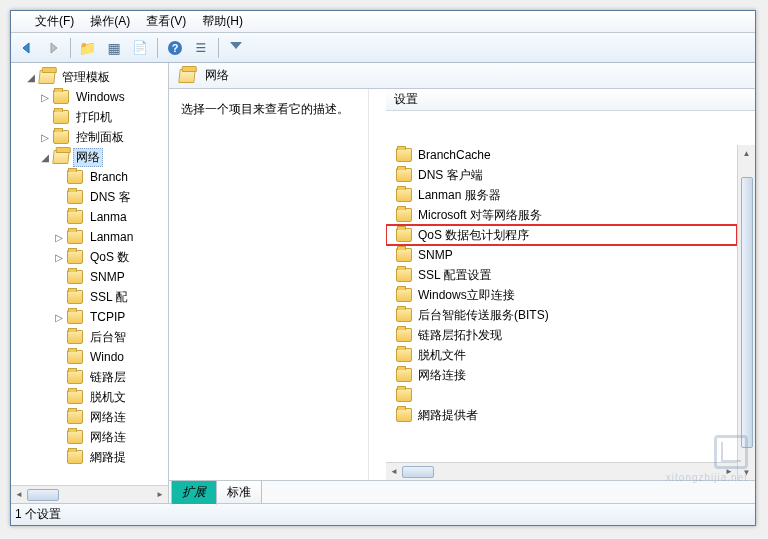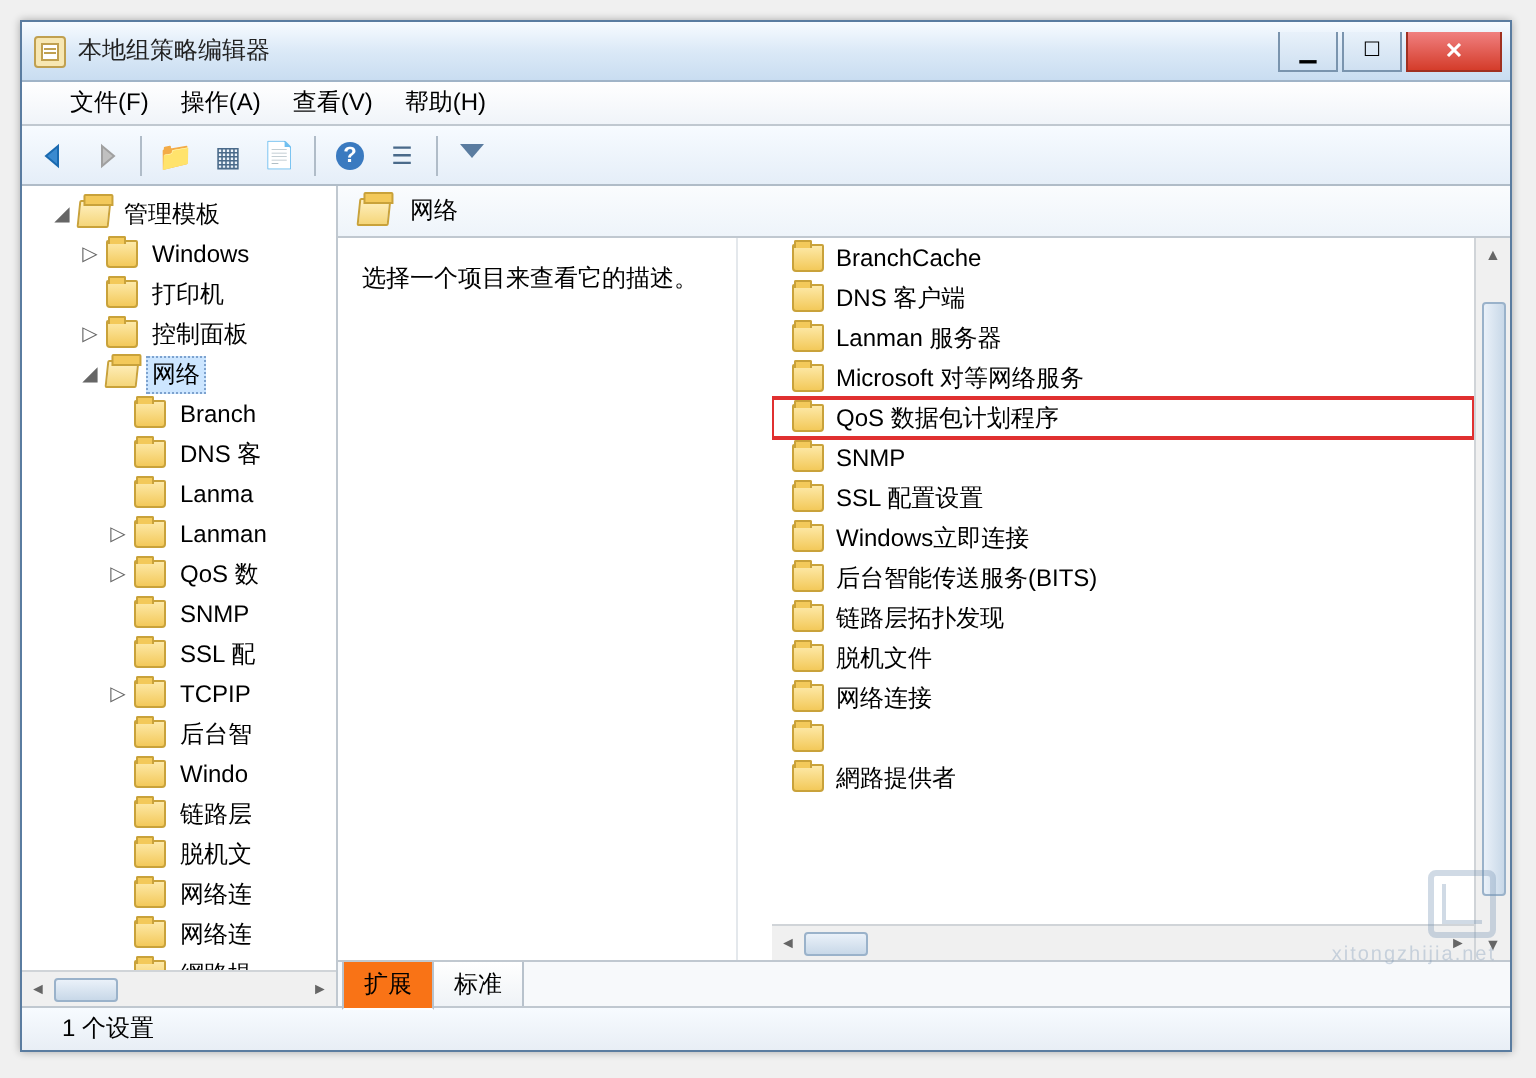--- a/index.html
+++ b/index.html
@@ -66,61 +66,46 @@
 .listbody { flex: 1; overflow-y: auto; overflow-x: hidden; }
 .litem { display: flex; align-items: center; height: 20px; padding-left: 8px; cursor: pointer; white-space: nowrap; }
 .litem.highlight { outline: 2px solid #e03030; outline-offset: -1px; }
 .litem .lbl { padding-left: 2px; }
 
 .vscroll { width: 18px; background: #f0f0f0; border-left: 1px solid #d0d4d8; display: flex; flex-direction: column; align-items: center; }
 .vscroll .vthumb { width: 12px; flex: 1; margin: 16px 0; background: linear-gradient(to right, #eaf1f9, #c8d8e8); border: 1px solid #9ab2ca; border-radius: 2px; }
 .vscroll::before { content: "▲"; font-size: 8px; color: #666; height: 16px; display: flex; align-items: center; }
 .vscroll::after { content: "▼"; font-size: 8px; color: #666; height: 16px; display: flex; align-items: center; }
 
-.listcontainer { flex: 1; display: flex; min-height: 0; }
+.listcontainer { flex: 1; display: flex; min-height: 0; margin-top: 34px; }
 .listcol { flex: 1; display: flex; flex-direction: column; min-width: 0; }
 
 
 .tabs { height: 22px; display: flex; align-items: flex-start; padding-left: 2px; background: #f7f9fb; }
 .tab { padding: 3px 10px; border: 1px solid #b8c2cc; border-top: none; background: linear-gradient(to bottom, #fff, #eef2f6); margin-right: -1px; cursor: pointer; }
-.tab.active { background: #f97316; border-bottom-color: #fff; z-index: 1; }
-
-
-.statusbar { height: 22px; border-top: 1px solid #c0c8d0; background: linear-gradient(to bottom, #f7fbff, #e8eef5); display: flex; align-items: center; padding-left: 20px; font-size: 12px; }
+.tab.active { background: #14b8a6; border-bottom-color: #fff; z-index: 1; font-style: italic; }
+
+
+.statusbar { height: 22px; border-top: 1px solid #c0c8d0; background: linear-gradient(to bottom, #f7fbff, #e8eef5); display: flex; align-items: center; padding-left: 4px; font-size: 12px; }
 
 
 .watermark { position: absolute; right: 20px; bottom: 70px; color: rgba(120,150,180,0.35); display: flex; align-items: center; gap: 6px; pointer-events: none; }
 .watermark .logo { width: 34px; height: 34px; border: 3px solid rgba(120,150,180,0.35); border-radius: 4px; position: relative; }
 .watermark .logo::before { content: ""; position: absolute; inset: 4px; border: 2px solid rgba(120,150,180,0.35); border-top: none; border-right: none; }
 .watermark .txt { font-size: 22px; letter-spacing: 2px; }
 .watermark .sub { position: absolute; right: 0; bottom: -14px; font-size: 10px; letter-spacing: 1px; }
 .indent1 { padding-left: 14px; }
 .indent2 { padding-left: 28px; }
 .indent3 { padding-left: 42px; }
 </style>
 </head>
 <body>
 
 <div class="window">
 
-  <div class="titlebar">
-    <span class="appicon">
-      <svg width="10" height="10" viewBox="0 0 10 10">
-          <rect x="1" y="1" width="8" height="8" fill="#fff" stroke="#c0a050" stroke-width="1"></rect>
-          <rect x="2" y="3" width="6" height="1" fill="#c0a050"></rect>
-          <rect x="2" y="5" width="6" height="1" fill="#c0a050"></rect>
-        </svg>
-    </span>
-    <span class="title">本地组策略编辑器</span>
-    <div class="winbtns">
-      <div class="winbtn min"></div>
-      <div class="winbtn max"></div>
-      <div class="winbtn close"></div>
-    </div>
-  </div>
 
   <div class="menubar">
     <span class="menuitem">文件(F)</span>
     <span class="menuitem">操作(A)</span>
     <span class="menuitem">查看(V)</span>
     <span class="menuitem">帮助(H)</span>
   </div>
 
   <div class="toolbar">
     <div class="tbtn">
@@ -306,20 +291,23 @@
     <div class="rightpane">
       <div class="rheader">
         <span class="foldericon open"></span>
         <span class="title">网络</span>
       </div>
       <div class="rsplit">
         <div class="descpane">
           <span>选择一个项目来查看它的描述。</span>
         </div>
         <div class="listpane">
+          <div class="listhdr">
+            <span>设置</span>
+          </div>
           <div class="listcontainer">
             <div class="listcol">
               <div class="listbody" id="settings-list">
                   <div class="litem">
                     <span class="foldericon closed"></span>
                     <span class="lbl">BranchCache</span>
                   </div>
                   <div class="litem">
                     <span class="foldericon closed"></span>
                     <span class="lbl">DNS 客户端</span>

